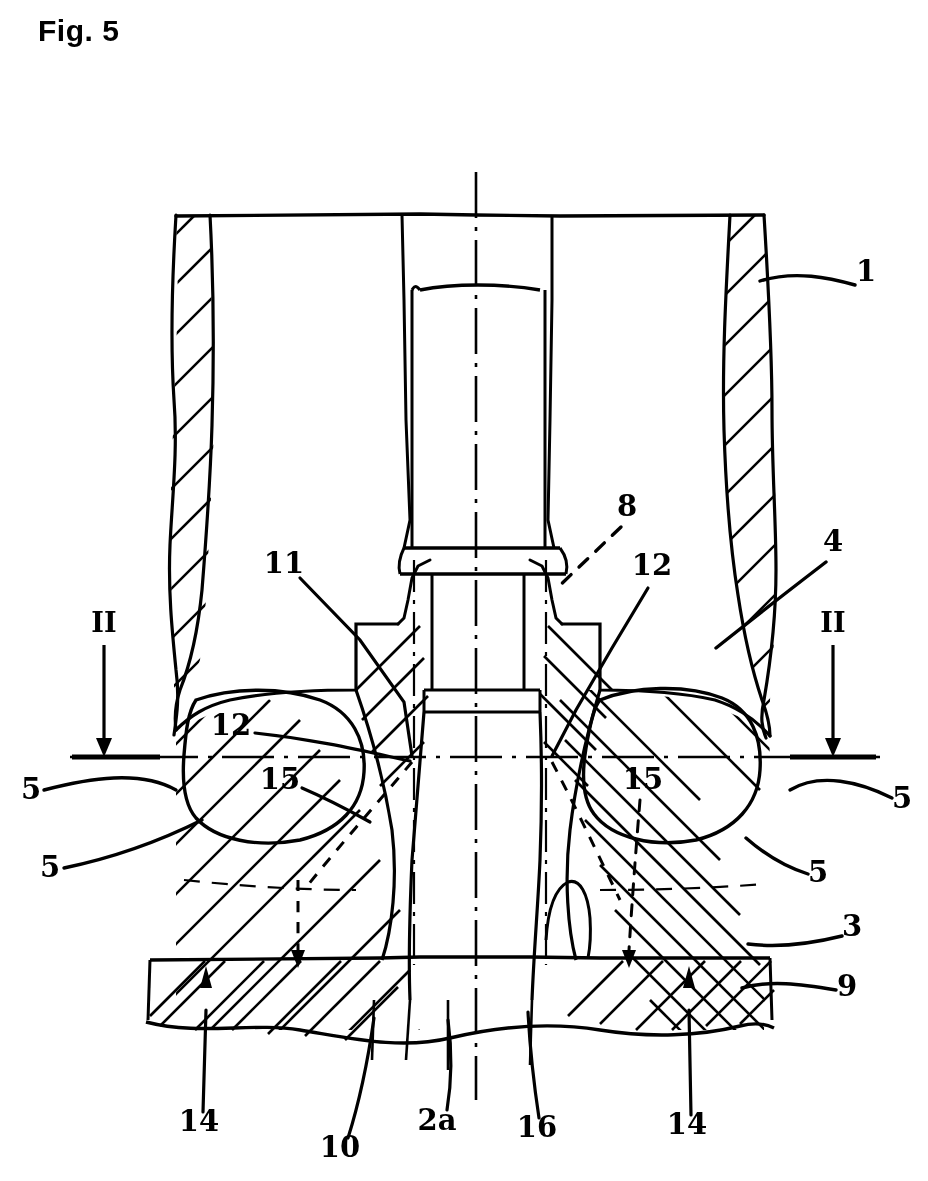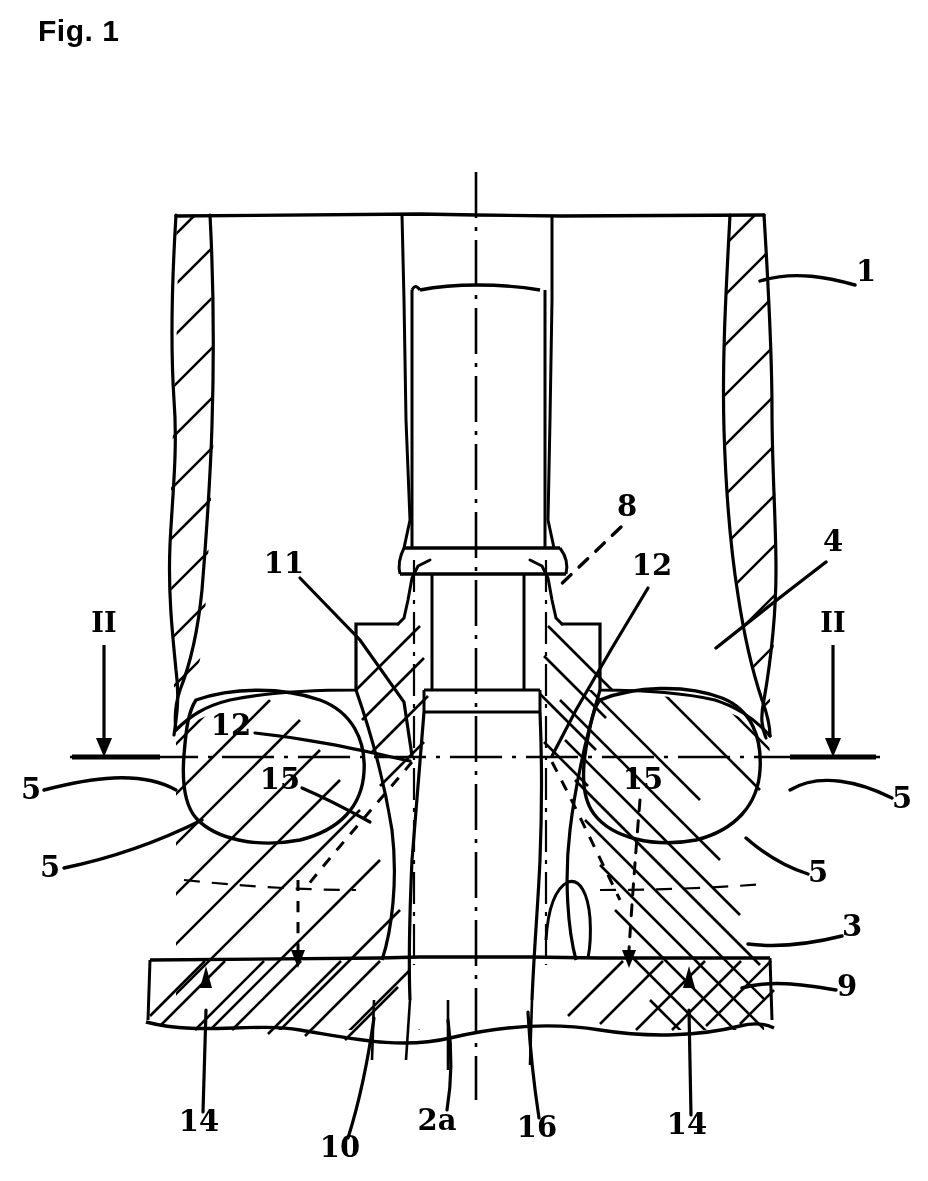--- a/index.html
+++ b/index.html
@@ -43,21 +43,21 @@
     font-family: "DejaVu Serif", serif;
     font-weight: bold;
     fill: #000000;
   }
 </style>
 </head>
 <body>
 
 <div id="page">
 
-  <div id="fig-title">Fig. 1</div>
+  <div id="fig-title">Fig. 5</div>
 
   <svg id="drawing-svg" viewBox="0 0 928 1181" xmlns="http://www.w3.org/2000/svg">
 
     <defs>
       <clipPath id="clip-left-wall">
         <path d="M 176 215 L 210 215 L 212 330 L 214 430 L 210 520 L 206 600 L 200 660 L 185 700 L 176 730 L 172 640 L 170 520 L 174 400 L 178 300 Z"></path>
       </clipPath>
       <clipPath id="clip-right-wall">
         <path d="M 764 215 L 730 215 L 726 300 L 724 400 L 728 500 L 736 580 L 748 650 L 760 700 L 768 730 L 774 640 L 776 520 L 772 400 L 768 300 Z"></path>
       </clipPath>

